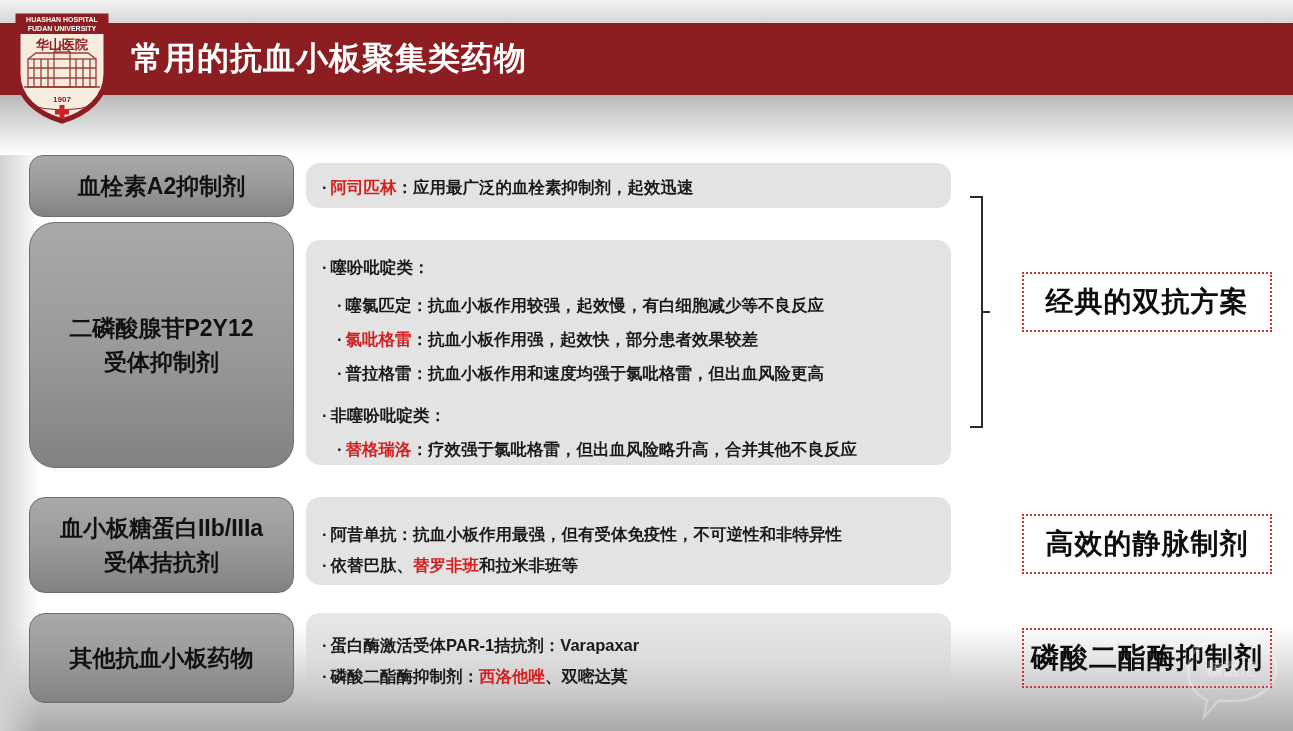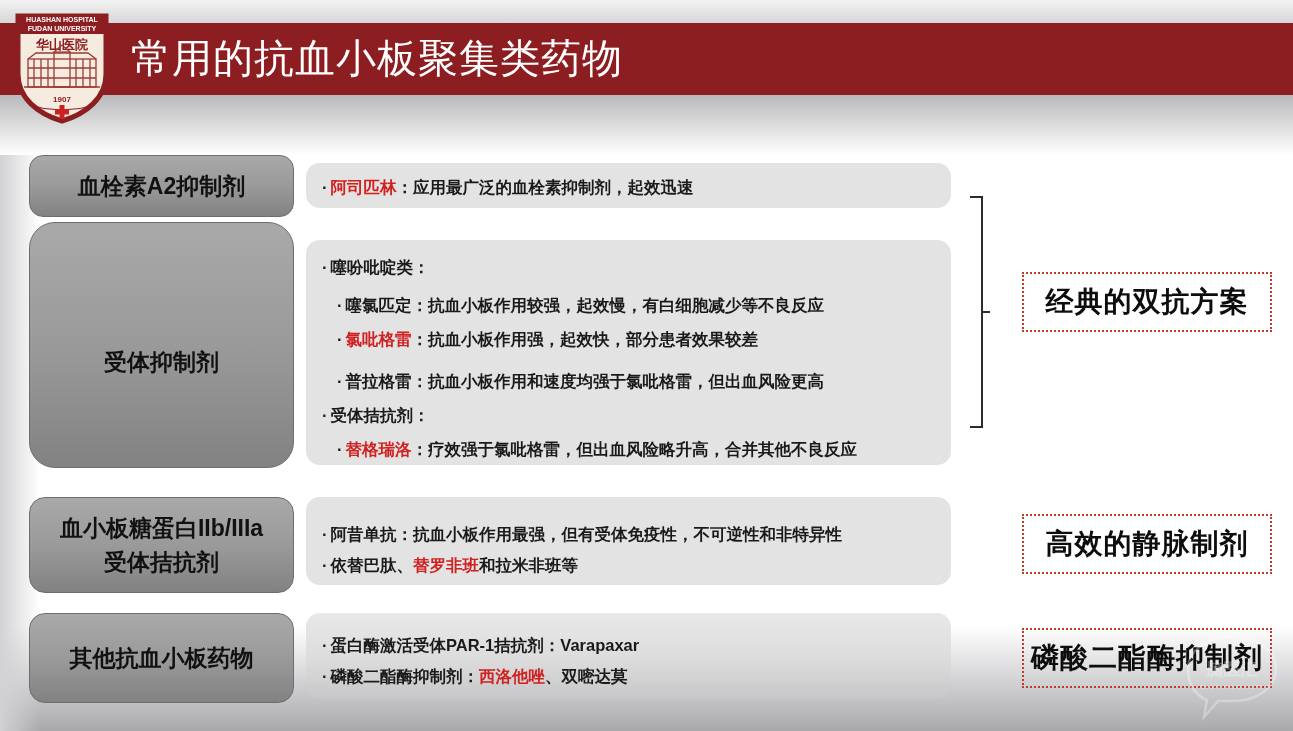--- a/index.html
+++ b/index.html
@@ -50,22 +50,22 @@
     position: absolute;
     left: 0; top: 155px;
     width: 40px; height: 576px;
     background: linear-gradient(to right, #d2d2d4 0%, rgba(255,255,255,0) 100%);
   }
 
   
   .header-title {
     position: absolute;
     left: 131px; top: 36px;
-    font-size: 40px;
-    font-weight: normal;
+    font-size: 32px;
+    font-weight: bold;
     color: #ffffff;
     letter-spacing: 1px;
     line-height: 44px;
     white-space: nowrap;
   }
 
   
   .logo {
     position: absolute;
     left: 14px; top: 12px;
@@ -203,21 +203,21 @@
   </div>
 
   <div class="header-title">常用的抗血小板聚集类药物</div>
 
   <div class="cat-box c1">
     <span>血栓素A2抑制剂</span>
   </div>
 
   <div class="cat-box c2">
     <span>
-      <br>
+      <span>二磷酸腺苷P2Y12</span><br>
       <span>受体抑制剂</span>
     </span>
   </div>
 
   <div class="cat-box c3">
     <span>
       <span>血小板糖蛋白IIb/IIIa</span><br>
       <span>受体拮抗剂</span>
     </span>
   </div>
@@ -229,22 +229,22 @@
   <div class="panel p1"></div>
   <div class="panel p2"></div>
   <div class="panel p3"></div>
   <div class="panel p4"></div>
 
   <div class="line" style="left:322px; top:176px;"><span class="bullet">·</span><span class="hl">阿司匹林</span><span>：应用最广泛的血栓素抑制剂，起效迅速</span></div>
 
   <div class="line" style="left:322px; top:256px;"><span class="bullet">·</span><span>噻吩吡啶类：</span></div>
   <div class="line" style="left:337px; top:294px;"><span class="bullet">·</span><span>噻氯匹定：抗血小板作用较强，起效慢，有白细胞减少等不良反应</span></div>
   <div class="line" style="left:337px; top:328px;"><span class="bullet">·</span><span class="hl">氯吡格雷</span><span>：抗血小板作用强，起效快，部分患者效果较差</span></div>
-  <div class="line" style="left:337px; top:370px;"><span class="bullet">·</span><span>普拉格雷：抗血小板作用和速度均强于氯吡格雷，但出血风险更高</span></div>
-  <div class="line" style="left:322px; top:404px;"><span class="bullet">·</span><span>受体拮抗剂：</span></div>
+  <div class="line" style="left:337px; top:362px;"><span class="bullet">·</span><span>普拉格雷：抗血小板作用和速度均强于氯吡格雷，但出血风险更高</span></div>
+  <div class="line" style="left:322px; top:404px;"><span class="bullet">·</span><span>非噻吩吡啶类：</span></div>
   <div class="line" style="left:337px; top:438px;"><span class="bullet">·</span><span class="hl">替格瑞洛</span><span>：疗效强于氯吡格雷，但出血风险略升高，合并其他不良反应</span></div>
 
   <div class="line" style="left:322px; top:523px;"><span class="bullet">·</span><span>阿昔单抗：抗血小板作用最强，但有受体免疫性，不可逆性和非特异性</span></div>
   <div class="line" style="left:322px; top:554px;"><span class="bullet">·</span><span>依替巴肽、</span><span class="hl">替罗非班</span><span>和拉米非班等</span></div>
 
   <div class="line" style="left:322px; top:634px;"><span class="bullet">·</span><span>蛋白酶激活受体PAR-1拮抗剂：Varapaxar</span></div>
   <div class="line" style="left:322px; top:665px;"><span class="bullet">·</span><span>磷酸二酯酶抑制剂：</span><span class="hl">西洛他唑</span><span>、双嘧达莫</span></div>
 
   <div class="bracket">
     <svg viewBox="0 0 22 232" width="22" height="232" aria-hidden="true">

